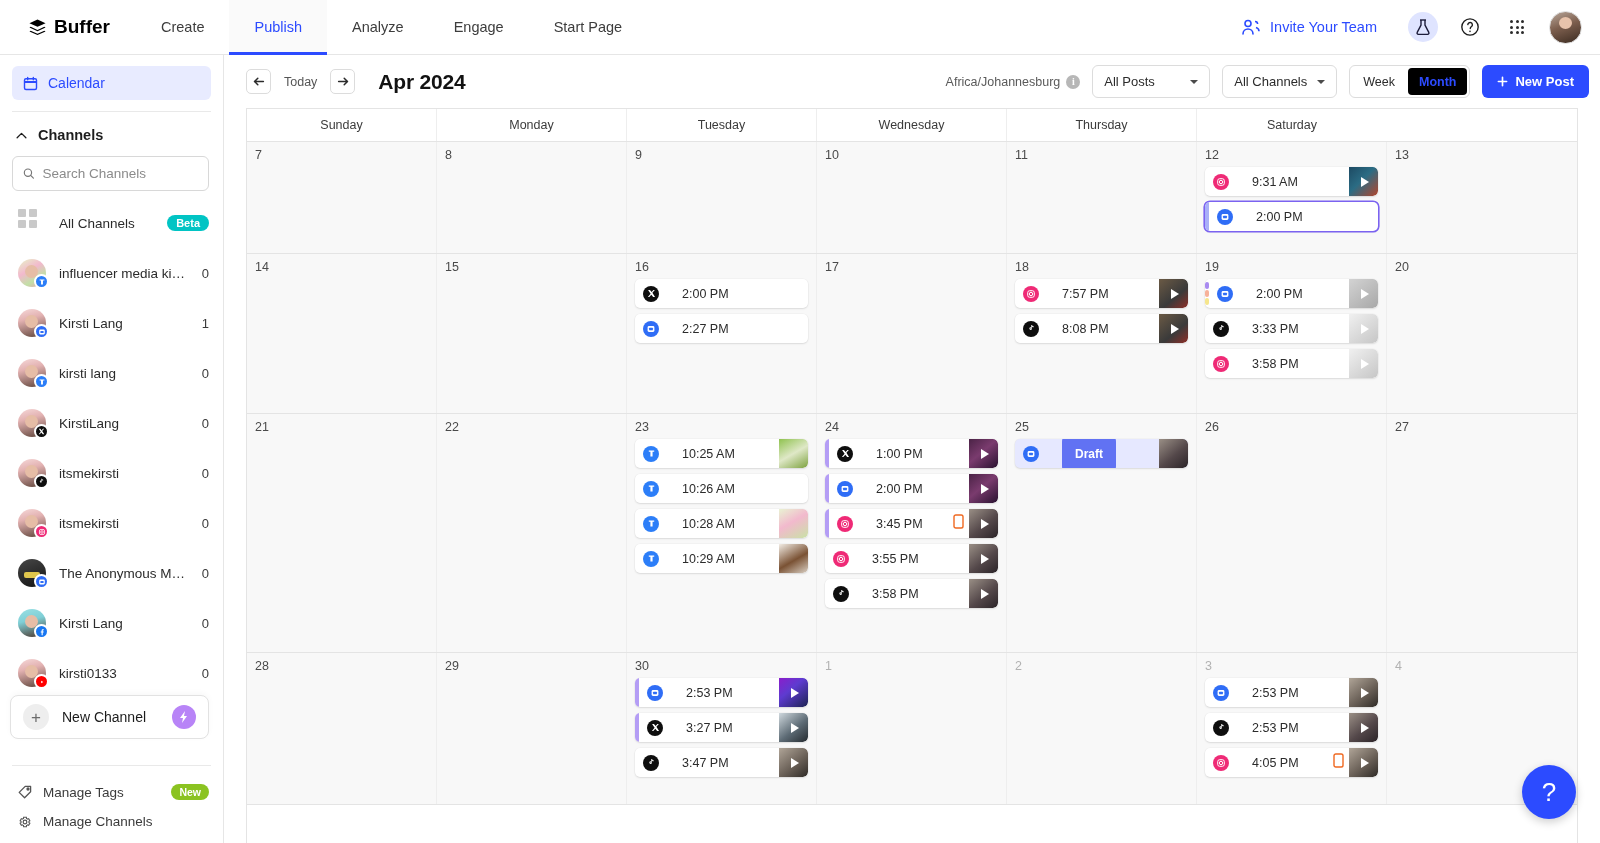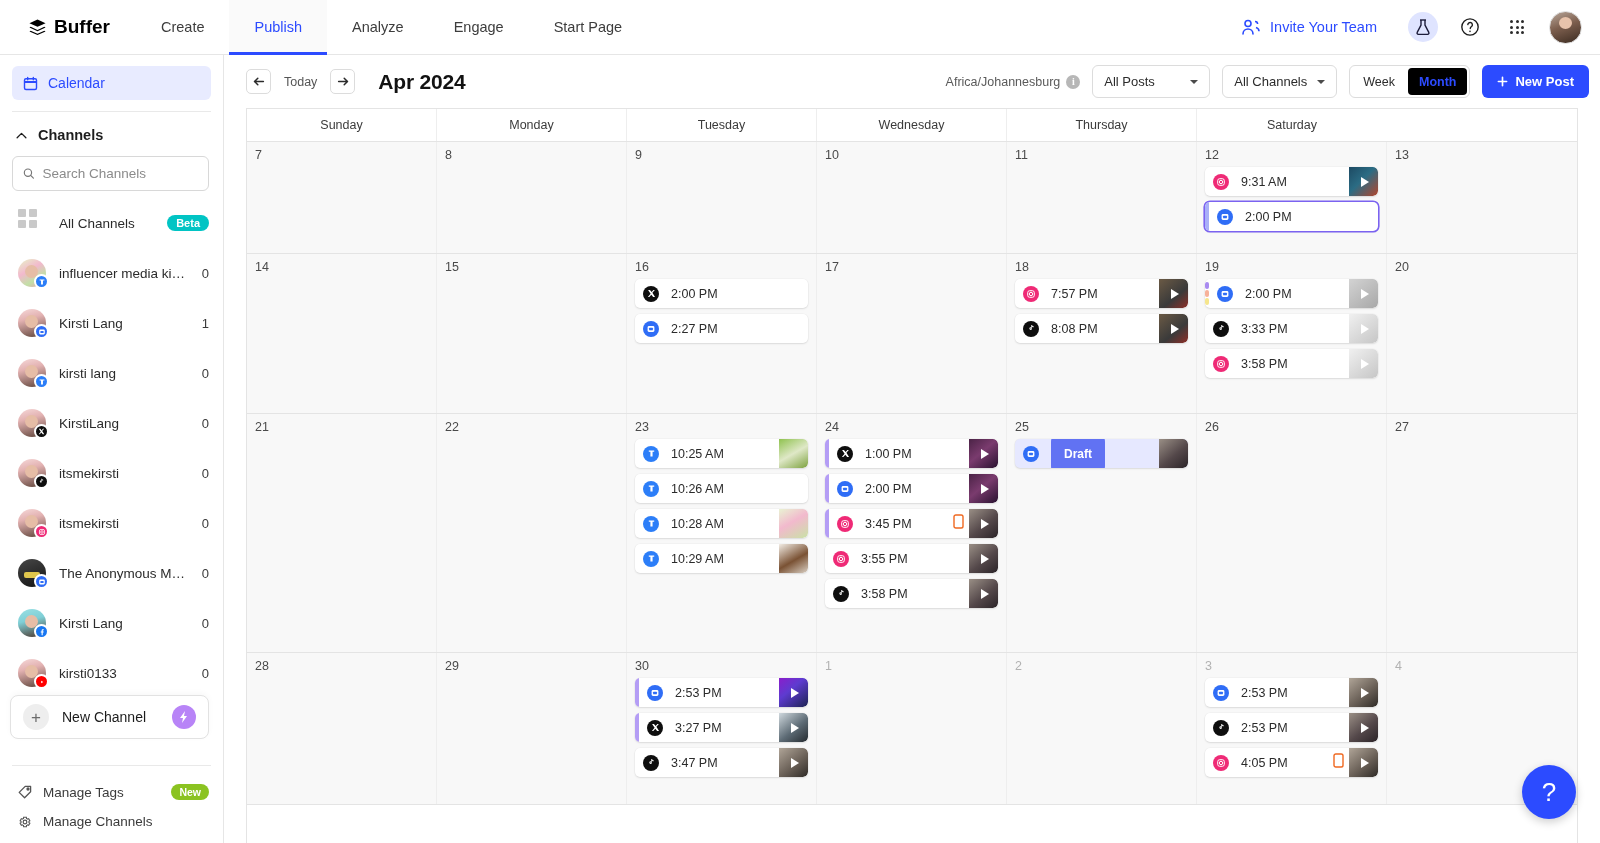--- a/index.html
+++ b/index.html
@@ -226,21 +226,21 @@
     border-right: 1px solid #eeeeee; background: #f8f8f8; padding: 6px 8px 0 8px;
     overflow: hidden; position: relative; cursor: pointer;
   }
   .day:last-child { border-right: none; }
   .daynum { font-size: 12.5px; color: #4a4a4a; margin-bottom: 5px; }
   .day.other .daynum { color: #b2b2b2; }
 
   
   .post {
     height: 29px; background: #fff; border-radius: 5px; margin-bottom: 6px;
-    display: flex; align-items: center; gap: 12px; padding-left: 8px;
+    display: flex; align-items: center; gap: 23px; padding-left: 8px;
     position: relative; cursor: pointer; overflow: hidden;
     box-shadow: 0 1px 2px rgba(0,0,0,0.10), 0 0 0 0.5px rgba(0,0,0,0.04);
   }
   .post.sel { box-shadow: 0 0 0 1.6px #7b63f0, 0 1px 2px rgba(0,0,0,0.1); }
   .post .lbar { position: absolute; left: 0; top: 0; bottom: 0; width: 4px; }
   .post.haslbar { padding-left: 12px; }
   .ptime { font-size: 12.5px; color: #2b2b2b; white-space: nowrap; }
   .chan-ic { width: 16px; height: 16px; border-radius: 50%; flex: none; display:flex;align-items:center;justify-content:center;}
   .c-ig { background: #ef2a76; }
   .c-bsky { background: #2c7ef8; }

